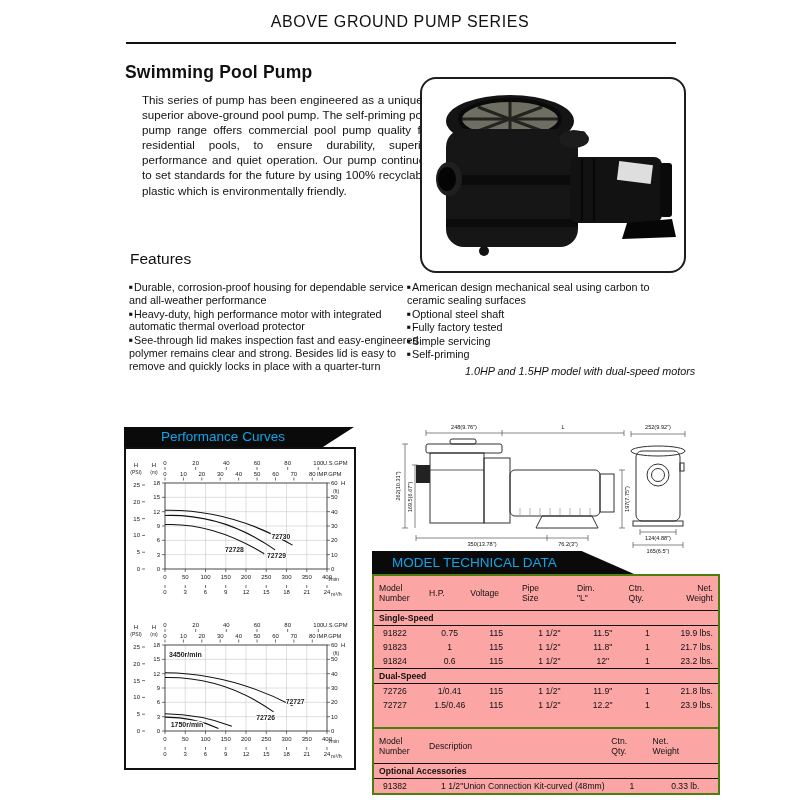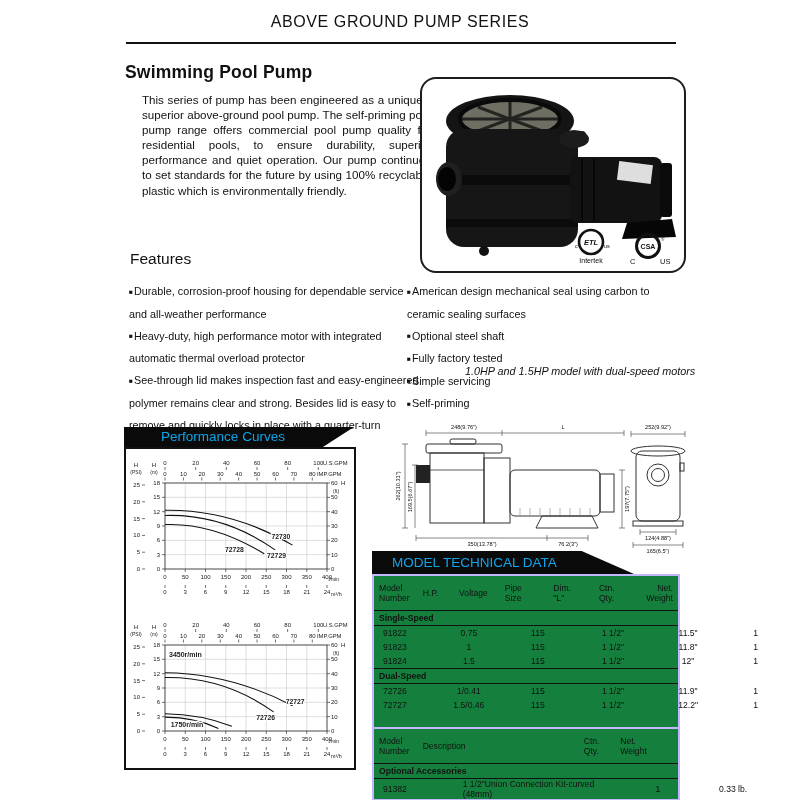--- a/index.html
+++ b/index.html
@@ -5,43 +5,43 @@
   html,body{margin:0;padding:0;background:#fff;}
   #page{position:relative;width:800px;height:800px;background:#fff;font-family:"Liberation Sans",sans-serif;color:#111;overflow:hidden;}
   .abs{position:absolute;}
   #header-title{left:125px;top:13px;width:550px;text-align:center;font-size:16px;letter-spacing:.6px;}
   #header-rule{left:126px;top:42px;width:550px;height:2px;background:#111;}
   #doc-title{left:125px;top:62px;font-size:17.5px;font-weight:bold;letter-spacing:.2px;}
   #intro{left:142px;top:92px;width:289px;font-size:11.6px;line-height:15.1px;text-align:justify;}
   #photo-box{left:420px;top:77px;width:262px;height:192px;border:2px solid #1d1d1d;border-radius:16px;overflow:hidden;background:#fff;}
   #certs{position:absolute;right:12px;bottom:5px;display:flex;gap:12px;align-items:flex-end;}
   #features-heading{left:130px;top:250px;font-size:15.5px;font-weight:500;}
-  .feat-list{list-style:none;margin:0;padding:0;font-size:10.8px;line-height:22px;}
+  .feat-list{list-style:none;margin:0;padding:0;font-size:10.8px;line-height:13px;}
   .feat-list li::before{content:"■";font-size:6.5px;vertical-align:1.5px;margin-right:1px;}
   #features-left{left:129px;top:280px;width:292px;}
   #features-right{left:407px;top:280px;width:280px;}
   #features-note{left:417px;top:365px;width:270px;font-size:10.8px;font-style:italic;margin-left:48px;}
   .banner{background:#0a0a0a;color:#0ea5e9;font-size:13.5px;}
   #perf-banner{left:124px;top:427px;width:230px;height:20px;line-height:20px;text-align:center;padding-right:32px;box-sizing:border-box;clip-path:polygon(0 0,100% 0,86.5% 100%,0 100%);}
   #chart-box{left:124px;top:447px;width:232px;height:323px;border:2px solid #111;box-sizing:border-box;overflow:hidden;background:#fff;}
   #chart1{position:absolute;left:1px;top:8px;}
   #chart2{position:absolute;left:1px;top:170px;}
   #drawing{left:392px;top:418px;}
   #model-banner{left:372px;top:551px;width:262px;height:23px;line-height:23px;padding-left:20px;box-sizing:border-box;clip-path:polygon(0 0,80% 0,100% 100%,0 100%);}
-  .dtable{left:372px;width:308px;border:2px solid #c4b5fd;box-sizing:border-box;font-size:8.6px;background:#15803d;}
+  .dtable{left:372px;width:348px;border:2px solid #4d7c0f;box-sizing:border-box;font-size:8.6px;background:#fca5a5;}
   #table1{top:574px;}
   #table2{top:727px;}
   .t1-row{display:grid;grid-template-columns:16% 12% 15% 16% 15% 11% 15%;align-items:center;}
   .t2-row{display:grid;grid-template-columns:16% 53% 12% 19%;align-items:center;}
   .t-head{border-bottom:1.5px solid #111;min-height:28px;padding:3px 0;}
   .t-head .cell{text-align:left;line-height:10px;}
   .t-head .cell:first-child{text-align:left;padding-left:5px;}
   .band{border-bottom:1.5px solid #111;padding:2px 0 2px 5px;font-weight:600;}
   .band.topline{border-top:1.5px solid #111;}
-  .drow{min-height:14px;gap:28px;}
+  .drow{min-height:14px;}
   .drow .cell{text-align:center;}
   .drow .cell:first-child{text-align:left;padding-left:9px;}
   .t1-row .cell:last-child{text-align:right;padding-right:5px;}
   .t2-row.drow .cell:nth-child(2){text-align:left;padding-left:12px;}
   .filler{height:22px;}
   svg text{font-family:"Liberation Sans",sans-serif;}
 </style>
 </head>
 <body>
 
@@ -76,36 +76,20 @@
       <rect x="136" y="52" width="28" height="14" rx="4" fill="#141414"></rect>
       <ellipse cx="152" cy="60" rx="15" ry="9" fill="#1c1c1c"></ellipse>
       <rect x="148" y="78" width="92" height="66" rx="8" fill="#121212"></rect>
       <line x1="160" y1="80" x2="160" y2="142" stroke="#060606" stroke-width="2"></line>
       <line x1="172" y1="80" x2="172" y2="142" stroke="#060606" stroke-width="2"></line>
       <rect x="196" y="84" width="34" height="19" fill="#dedede" transform="rotate(7 213 93)"></rect>
       <rect x="238" y="84" width="12" height="54" rx="3" fill="#0a0a0a"></rect>
       <polygon points="205,144 250,140 254,158 200,160" fill="#060606"></polygon>
       <circle cx="62" cy="172" r="5" fill="#111"></circle>
     </svg>
-    <div id="certs">
-      <svg width="42" height="38" viewBox="0 0 42 38">
-        <circle cx="21" cy="14" r="12" fill="none" stroke="#111" stroke-width="2.6"></circle>
-        <text x="21" y="17" text-anchor="middle" font-size="7.5" font-weight="bold" font-style="italic" fill="#111">ETL</text>
-        <text x="5" y="20" font-size="5.5" fill="#111">c</text>
-        <text x="34" y="20" font-size="5.5" fill="#111">us</text>
-        <text x="21" y="35" text-anchor="middle" font-size="7" fill="#111">Intertek</text>
-      </svg>
-      <svg width="48" height="33" viewBox="0 0 48 33">
-        <circle cx="24" cy="13" r="11.5" fill="none" stroke="#111" stroke-width="3"></circle>
-        <text x="24" y="16" text-anchor="middle" font-size="7" font-weight="bold" fill="#111">CSA</text>
-        <text x="37" y="8" font-size="4.5" fill="#111">®</text>
-        <text x="6" y="31" font-size="7.5" fill="#111">C</text>
-        <text x="36" y="31" font-size="7.5" fill="#111">US</text>
-      </svg>
-    </div>
   </div>
 
   <div class="abs" id="features-heading">Features</div>
   <ul class="abs feat-list" id="features-left">
       <li>Durable, corrosion-proof housing for dependable service and all-weather performance</li>
       <li>Heavy-duty, high performance motor with integrated automatic thermal overload protector</li>
       <li>See-through lid makes inspection fast and easy-engineered polymer remains clear and strong. Besides lid is easy to remove and quickly locks in place with a quarter-turn</li>
     </ul>
   <ul class="abs feat-list" id="features-right">
       <li>American design mechanical seal using carbon to ceramic sealing surfaces</li>
@@ -484,21 +468,21 @@
         <div class="cell">91823</div>
         <div class="cell">1</div>
         <div class="cell">115</div>
         <div class="cell">1 1/2"</div>
         <div class="cell">11.8"</div>
         <div class="cell">1</div>
         <div class="cell">21.7 lbs.</div>
       </div>
       <div class="t1-row drow">
         <div class="cell">91824</div>
-        <div class="cell">1.5</div>
+        <div class="cell">0.6</div>
         <div class="cell">115</div>
         <div class="cell">1 1/2"</div>
         <div class="cell">12"</div>
         <div class="cell">1</div>
         <div class="cell">23.2 lbs.</div>
       </div>
       <div class="band topline">Dual-Speed</div>
       <div class="t1-row drow">
         <div class="cell">72726</div>
         <div class="cell">1/0.41</div>

